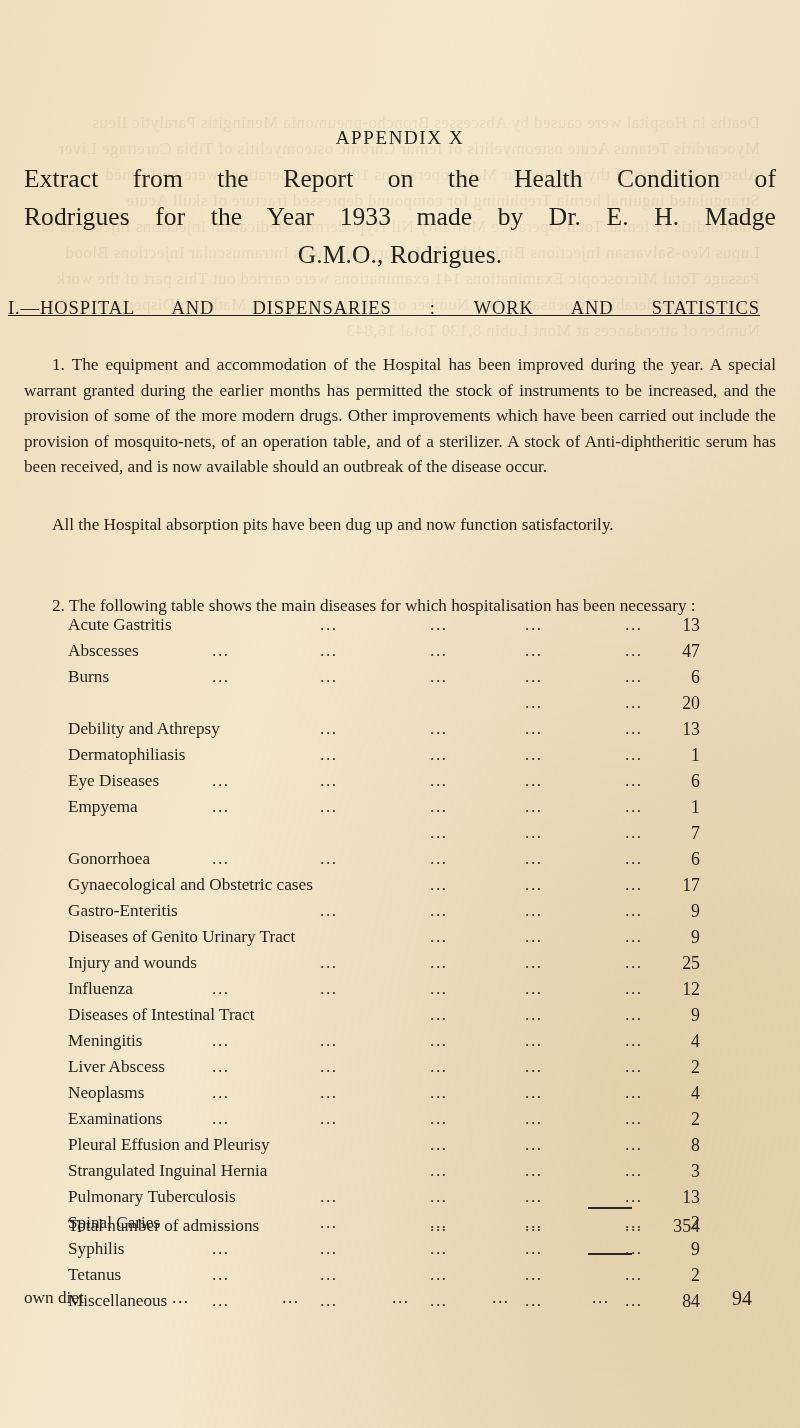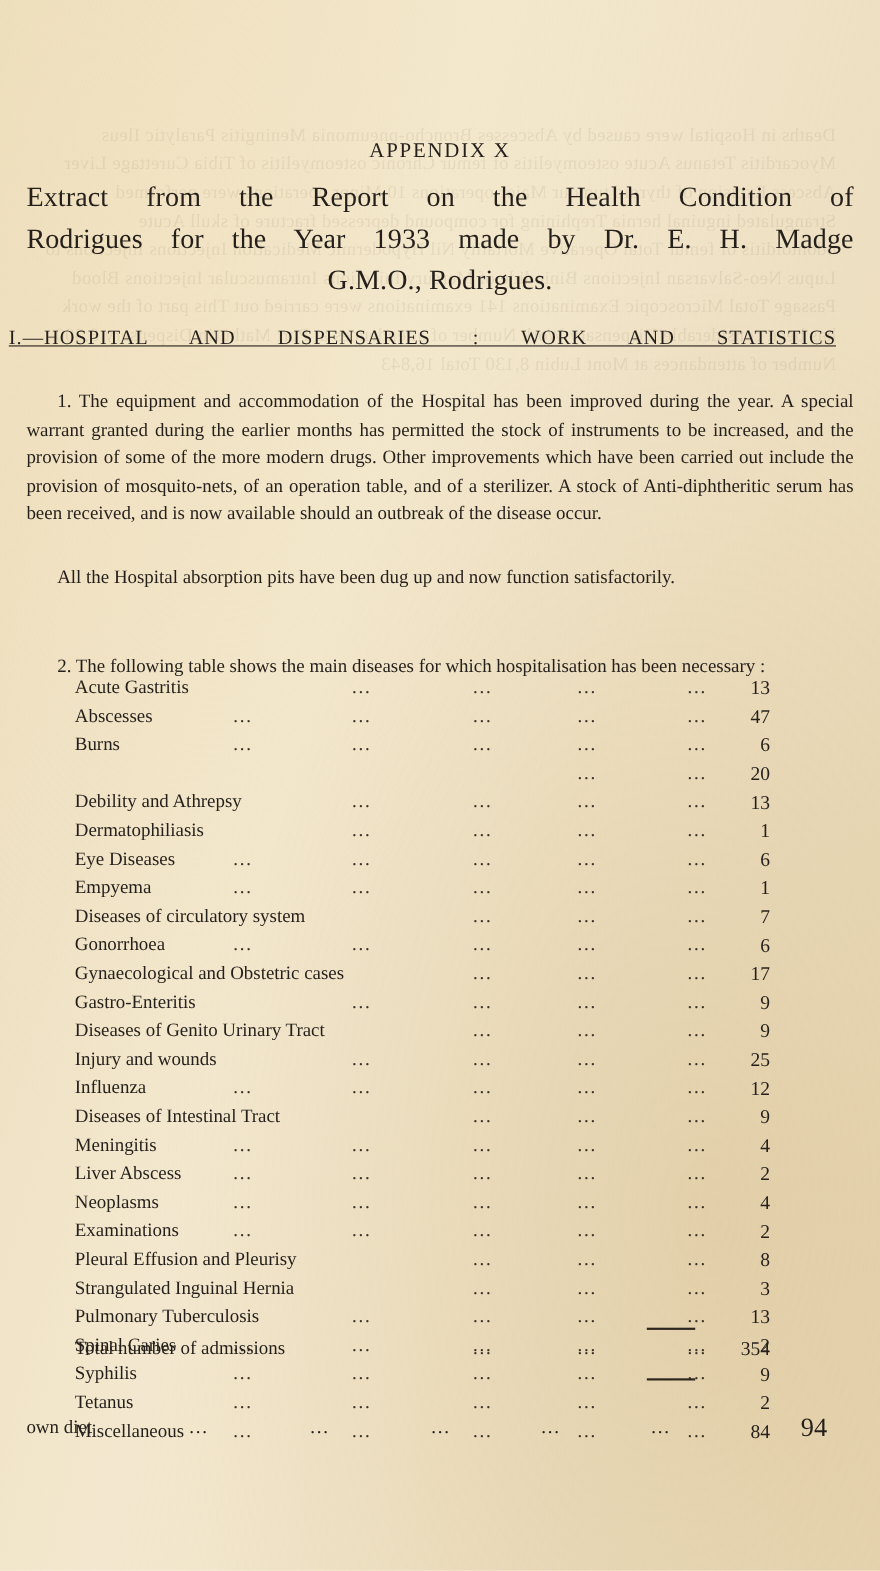--- a/index.html
+++ b/index.html
@@ -204,21 +204,21 @@
   .cl2 { left: 258px; }
   .cl3 { left: 368px; }
   .cl4 { left: 468px; }
   .cl5 { left: 568px; }
   .closing-block .line2 .value {
     position: absolute;
     left: 676px;
     width: 52px;
     text-align: right;
     top: 0;
-    font-size: 24px;
+    font-size: 20px;
   }
 </style>
 </head>
 <body>
 
 <div class="paper-grain"></div>
 <div class="showthrough">Deaths in Hospital were caused by Abscesses Broncho-pneumonia Meningitis Paralytic Ileus Myocarditis Tetanus Acute osteomyelitis of femur Chronic osteomyelitis of Tibia Curettage Liver Abscess Excision of thyroid tumour Major operations 10 Minor operations were performed Strangulated inguinal hernia Trephining for compound depressed fracture of skull Acute odontoiditis of femur Total Operative Mortality Nil Hypodermic Medication Injections Injections to Lupus Neo-Salvarsan Injections Biniodide of Mercury Injections Intramuscular Injections Blood Passage Total Microscopic Examinations 141 examinations were carried out This part of the work has been considerable Dispensary Work Number of attendances at Port Mathurin Dispensary 8,300 Number of attendances at Mont Lubin 8,130 Total 16,843</div>
 
 <div class="page">
 
@@ -288,21 +288,21 @@
           <i class="l4">...</i>
           <i class="l5">...</i>
         </span><span class="value">6</span></div>
       <div class="row"><span class="label">Empyema</span><span class="leaders">
           <i class="l1">...</i>
           <i class="l2">...</i>
           <i class="l3">...</i>
           <i class="l4">...</i>
           <i class="l5">...</i>
         </span><span class="value">1</span></div>
-      <div class="row"><span class="label">Diseases of circulatory system</span><span class="leaders">
+      <div class="row"><span class="leaders">
           <i class="l3">...</i>
           <i class="l4">...</i>
           <i class="l5">...</i>
         </span><span class="value">7</span></div>
       <div class="row"><span class="label">Gonorrhoea</span><span class="leaders">
           <i class="l1">...</i>
           <i class="l2">...</i>
           <i class="l3">...</i>
           <i class="l4">...</i>
           <i class="l5">...</i>

